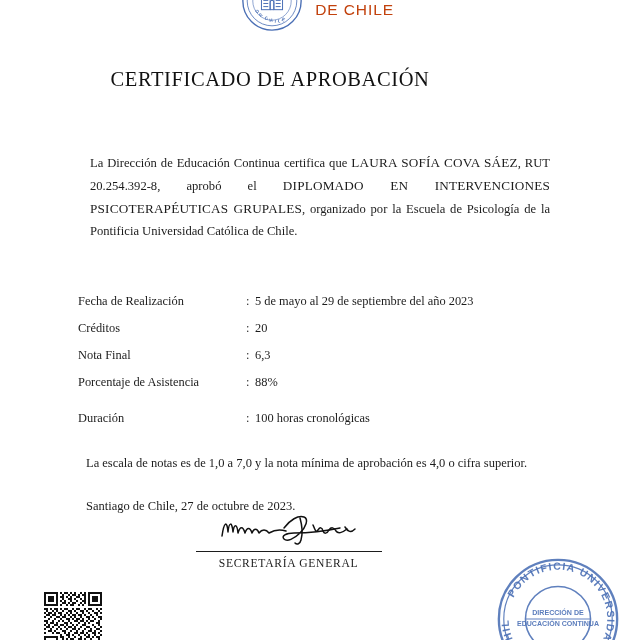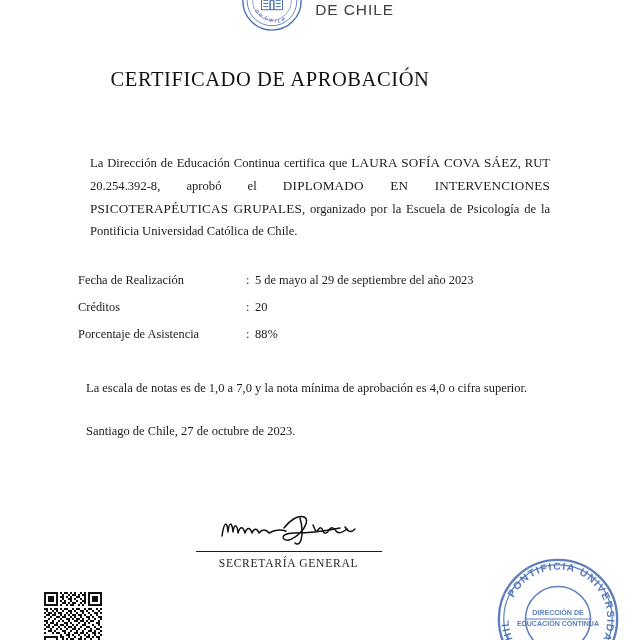--- a/index.html
+++ b/index.html
@@ -37,21 +37,21 @@
     display: flex;
     flex-direction: column;
     justify-content: center;
     line-height: 1.08;
     padding-top: 2px;
   }
   .logo-line {
     font-family: "Liberation Sans", "DejaVu Sans", sans-serif;
     font-size: 15.5px;
     letter-spacing: 0.9px;
-    color: #404040;
+    color: #c2410c;
     font-weight: 400;
     white-space: nowrap;
   }
 
   
   .doc-title {
     position: absolute;
     top: 68px;
     left: 0;
     width: 540px;
@@ -76,21 +76,21 @@
     text-justify: inter-word;
     margin: 12px;
   }
   .intro .caps {
     font-size: 13.2px;
     letter-spacing: 0.2px;
   }
 
   
   .fields {
-    margin-top: 30px;
+    margin-top: 51px;
     border-collapse: collapse;
     width: 100%;
   }
   .fields td {
     font-size: 12.4px;
     padding: 0;
     vertical-align: top;
     line-height: 14px;
     height: 27px;
   }
@@ -197,24 +197,34 @@
       <tr>
         <td class="f-label">Fecha de Realización</td>
         <td class="f-colon">:</td>
         <td class="f-value">5 de mayo al 29 de septiembre del año 2023</td>
       </tr>
       <tr>
         <td class="f-label">Créditos</td>
         <td class="f-colon">:</td>
         <td class="f-value">20</td>
       </tr>
+      <tr>
+        <td class="f-label">Nota Final</td>
+        <td class="f-colon">:</td>
+        <td class="f-value">6,3</td>
+      </tr>
       <tr class="gap">
         <td class="f-label">Porcentaje de Asistencia</td>
         <td class="f-colon">:</td>
         <td class="f-value">88%</td>
+      </tr>
+      <tr>
+        <td class="f-label">Duración</td>
+        <td class="f-colon">:</td>
+        <td class="f-value">100 horas cronológicas</td>
       </tr>
     </tbody>
   </table>
 
   <p class="para p-scale">La escala de notas es de 1,0 a 7,0 y la nota mínima de aprobación es 4,0 o cifra superior.</p>
   <p class="para p-place">Santiago de Chile, 27 de octubre de 2023.</p>
 </div>
 
 <div class="sign-block">
   <svg class="sig-svg" width="150" height="42" viewBox="0 0 150 42">

